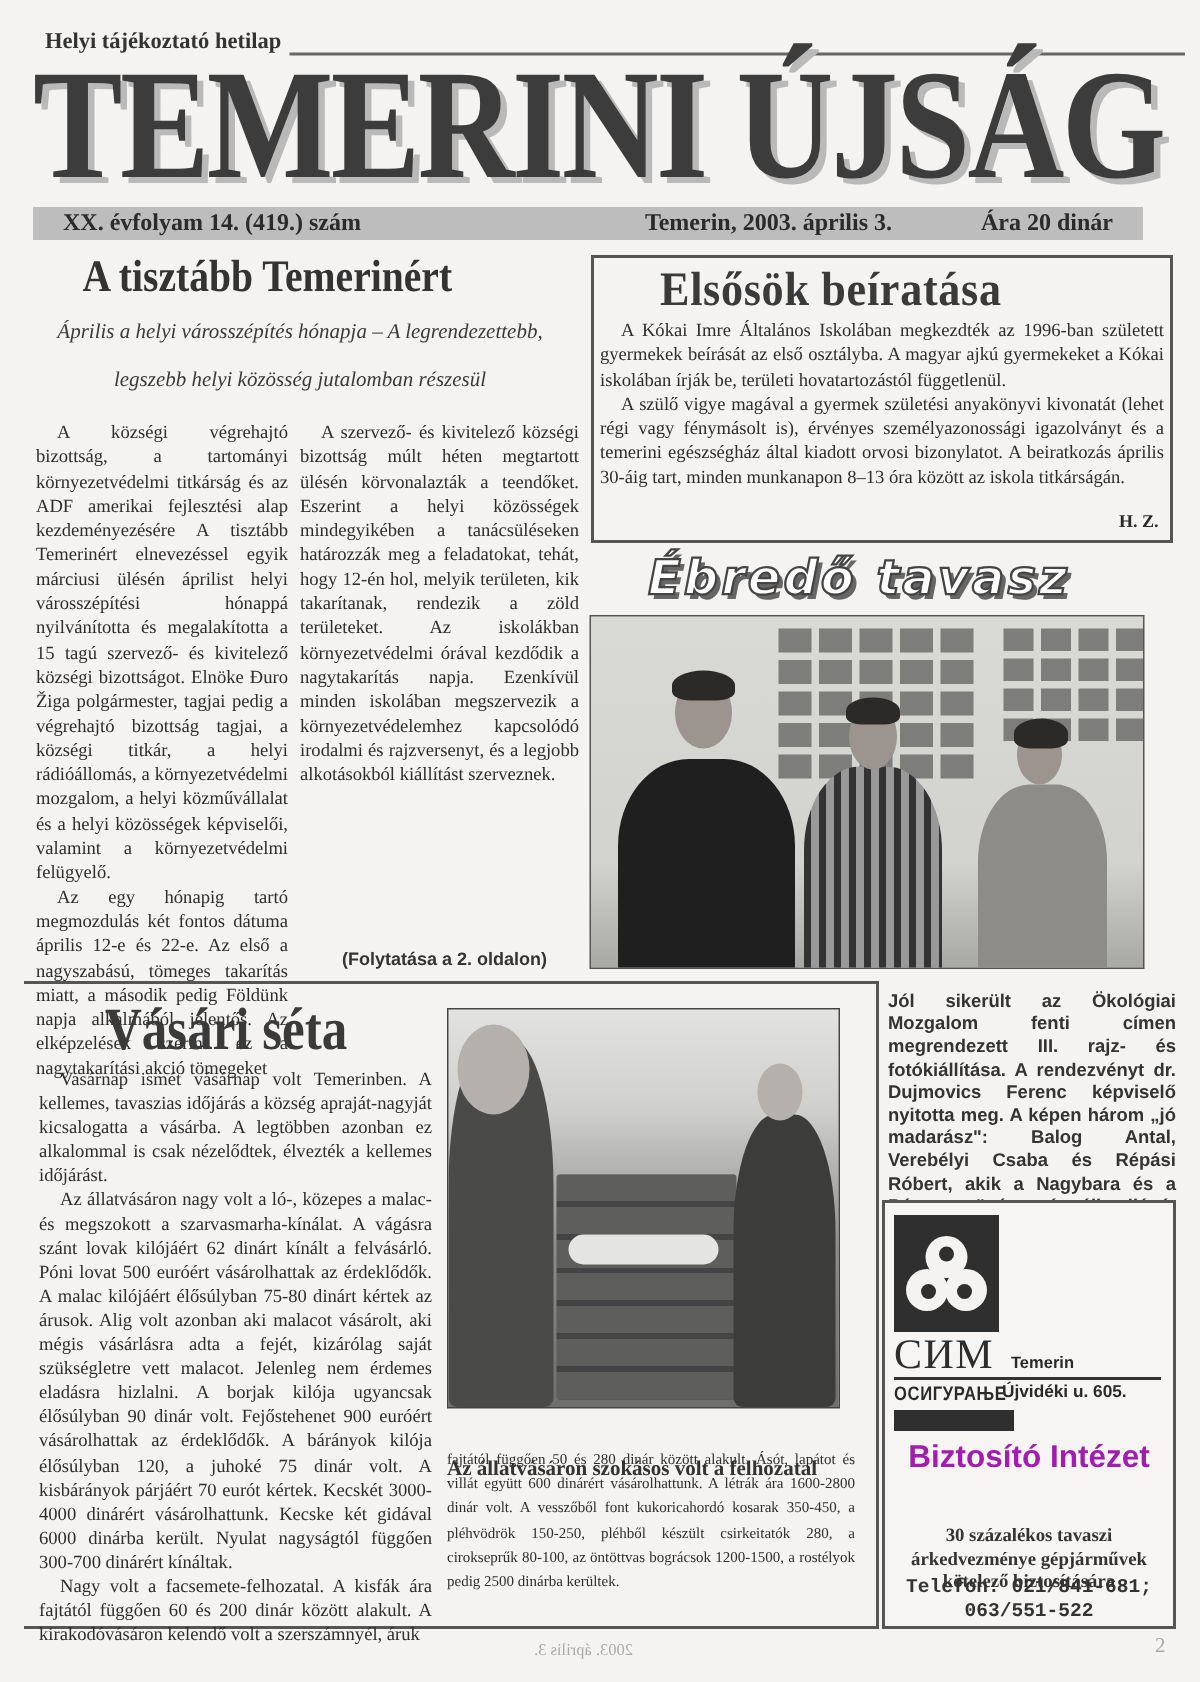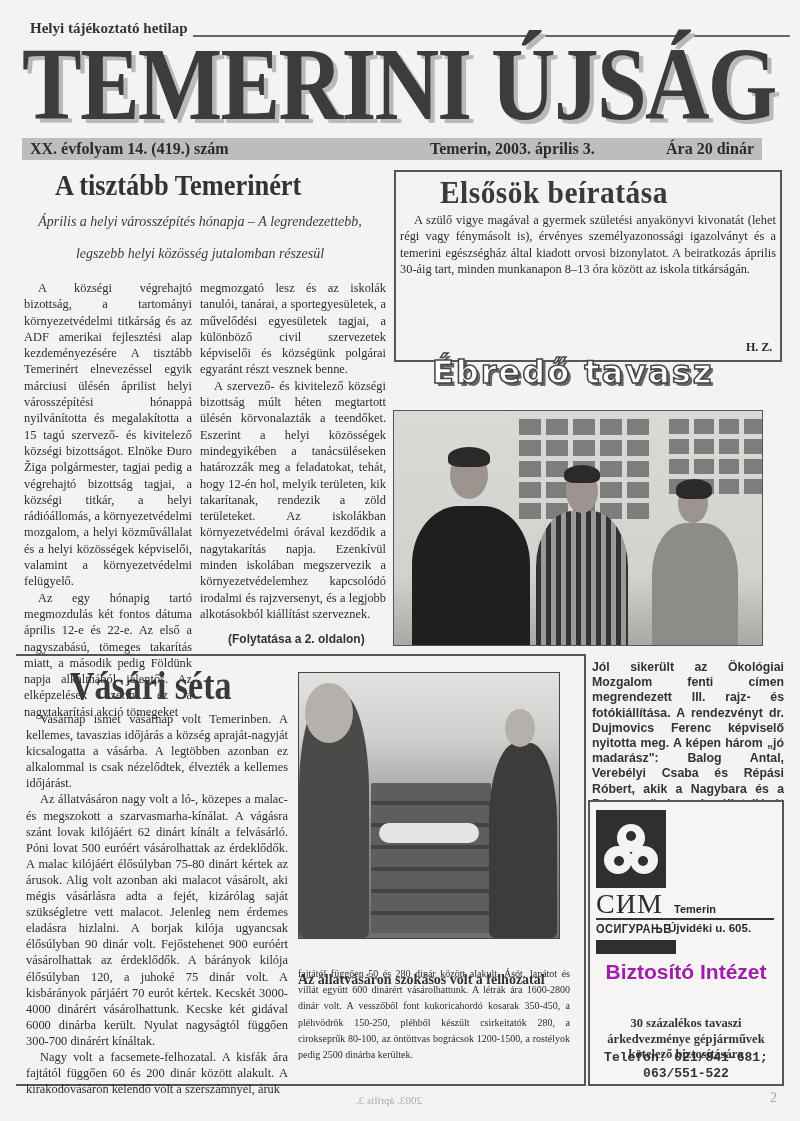--- a/index.html
+++ b/index.html
@@ -1,34 +1,34 @@
 <!DOCTYPE html>
 <html><head>
 <meta charset="utf-8">
 <style>
   html,body{margin:0;padding:0;}
   body{width:800px;height:1121px;background:#f4f3f1;position:relative;overflow:hidden;font-family:"Liberation Serif","DejaVu Serif",serif;color:#2a2a2a;}
   .abs{position:absolute;}
   .tagline{left:30px;top:20px;font-size:15px;font-weight:bold;color:#333;display:flex;align-items:flex-end;width:760px;}
   .tagline .rule{flex:1;height:2px;background:#666;margin-left:6px;margin-top:4px;}
   .masthead{left:22px;top:34px;width:760px;font-size:104px;font-weight:bold;letter-spacing:-2px;color:#3c3c3c;text-shadow:5px 4px 0 #b9b9b9;line-height:100px;transform:scaleX(0.86);transform-origin:left top;white-space:nowrap;}
-  .infobar{left:22px;top:138px;width:740px;height:22px;background:#bdbdbd;display:flex;justify-content:space-between;align-items:center;padding:0 8px;box-sizing:border-box;font-size:16px;font-weight:bold;color:#2b2b2b;}
+  .infobar{left:22px;top:138px;width:740px;height:22px;background:#bdbdbd;display:flex;justify-content:space-between;align-items:center;padding:0 20px;box-sizing:border-box;font-size:16px;font-weight:bold;color:#2b2b2b;}
   .infobar span{white-space:nowrap;}
   .lead-title{left:55px;top:168px;font-size:30px;font-weight:bold;color:#333;transform:scaleX(0.88);transform-origin:left top;white-space:nowrap;}
   .lead-sub{left:30px;top:206px;width:340px;text-align:center;font-style:italic;font-size:14px;line-height:32px;color:#3a3a3a;}
   .col{font-size:12.4px;line-height:16.3px;text-align:justify;color:#2d2d2d;}
   .col p{margin:0;text-indent:14px;}
   .col1{left:24px;top:280px;width:168px;}
   .col2{left:200px;top:280px;width:186px;}
   .cont{left:228px;top:632px;font-family:"Liberation Sans",sans-serif;font-weight:bold;font-size:12px;color:#333;}
   .box1{left:394px;top:170px;width:388px;height:192px;border:2px solid #555;box-sizing:border-box;}
   .box1-title{left:440px;top:174px;font-size:32px;font-weight:bold;color:#3a3a3a;letter-spacing:0.5px;transform:scaleX(0.92);transform-origin:left top;white-space:nowrap;}
   .box1-body{left:400px;top:212px;width:376px;}
   .box1-sig{left:746px;top:340px;font-size:12px;font-weight:bold;}
-  .spring-title{left:432px;top:353px;font-size:32px;font-weight:bold;font-family:"DejaVu Sans",sans-serif;color:#fff;-webkit-text-stroke:1.5px #444;text-shadow:3px 3px 0 #666;letter-spacing:2px;white-space:nowrap;}
+  .spring-title{left:432px;top:366px;font-size:32px;font-weight:bold;font-style:italic;font-family:"DejaVu Sans",sans-serif;color:#fff;-webkit-text-stroke:1.5px #444;text-shadow:3px 3px 0 #666;letter-spacing:2px;white-space:nowrap;}
   .photo{background:#8a8a8a;overflow:hidden;}
   .photo1{left:393px;top:410px;width:368px;height:234px;background:linear-gradient(#d9d9d6 0%,#d2d2cf 70%,#a8a8a5 100%);border:1px solid #555;}
   .thumbs{position:absolute;display:grid;gap:5px;}
   .thumbs div{background:#7d7d7b;}
   .person{position:absolute;border-radius:40% 40% 6px 6px;}
   .head{position:absolute;border-radius:50%;background:#9c948e;}
   .hair{position:absolute;border-radius:50% 50% 30% 30%;background:#2c2a28;}
   .cap1{left:592px;top:660px;width:192px;font-family:"Liberation Sans",sans-serif;font-weight:bold;font-size:12.3px;line-height:15.2px;color:#333;text-align:justify;}
   .vbox{left:16px;top:654px;width:570px;height:432px;border-top:2px solid #555;border-right:2px solid #555;border-bottom:2px solid #555;box-sizing:border-box;}
   .vasari-title{left:70px;top:662px;font-size:40px;font-weight:bold;color:#3a3a3a;transform:scaleX(0.85);transform-origin:left top;white-space:nowrap;}
@@ -64,28 +64,28 @@
   <span>Ára 20 dinár</span>
 </div>
 
 <div class="abs lead-title">A tisztább Temerinért</div>
 <div class="abs lead-sub">Április a helyi városszépítés hónapja – A legrendezettebb, legszebb helyi közösség jutalomban részesül</div>
 <div class="abs col col1">
   <p>A községi végrehajtó bizottság, a tartományi környezetvédelmi titkárság és az ADF amerikai fejlesztési alap kezdeményezésére A tisztább Temerinért elnevezéssel egyik márciusi ülésén áprilist helyi városszépítési hónappá nyilvánította és megalakította a 15 tagú szervező- és kivitelező községi bizottságot. Elnöke Đuro Žiga polgármester, tagjai pedig a végrehajtó bizottság tagjai, a községi titkár, a helyi rádióállomás, a környezetvédelmi mozgalom, a helyi közművállalat és a helyi közösségek képviselői, valamint a környezetvédelmi felügyelő.</p>
   <p>Az egy hónapig tartó megmozdulás két fontos dátuma április 12-e és 22-e. Az első a nagyszabású, tömeges takarítás miatt, a második pedig Földünk napja alkalmából jelentős. Az elképzelések szerint ez a nagytakarítási akció tömegeket</p>
 </div>
 <div class="abs col col2">
-  <p style="text-indent:0">megmozgató lesz és az iskolák tanulói, tanárai, a sportegyesületek, a művelődési egyesületek tagjai, a különböző civil szervezetek képviselői és községünk polgárai egyaránt részt vesznek benne.</p>
   <p>A szervező- és kivitelező községi bizottság múlt héten megtartott ülésén körvonalazták a teendőket. Eszerint a helyi közösségek mindegyikében a tanácsüléseken határozzák meg a feladatokat, tehát, hogy 12-én hol, melyik területen, kik takarítanak, rendezik a zöld területeket. Az iskolákban környezetvédelmi órával kezdődik a nagytakarítás napja. Ezenkívül minden iskolában megszervezik a környezetvédelemhez kapcsolódó irodalmi és rajzversenyt, és a legjobb alkotásokból kiállítást szerveznek.</p>
 </div>
 <div class="abs cont">(Folytatása a 2. oldalon)</div>
 
 <div class="abs box1"></div>
 <div class="abs box1-title">Elsősök beíratása</div>
 <div class="abs col box1-body">
+  <p>A Kókai Imre Általános Iskolában megkezdték az 1996-ban született gyermekek beírását az első osztályba. A magyar ajkú gyermekeket a Kókai iskolában írják be, területi hovatartozástól függetlenül.</p>
   <p>A szülő vigye magával a gyermek születési anyakönyvi kivonatát (lehet régi vagy fénymásolt is), érvényes személyazonossági igazolványt és a temerini egészségház által kiadott orvosi bizonylatot. A beiratkozás április 30-áig tart, minden munkanapon 8–13 óra között az iskola titkárságán.</p>
 </div>
 <div class="abs box1-sig">H. Z.</div>
 
 <div class="abs spring-title">Ébredő tavasz</div>
 <div class="abs photo photo1">
   <div class="thumbs" style="left:125px;top:8px;grid-template-columns:repeat(5,22px);grid-auto-rows:16px;">
     <div></div>
       <div></div>
       <div></div>

